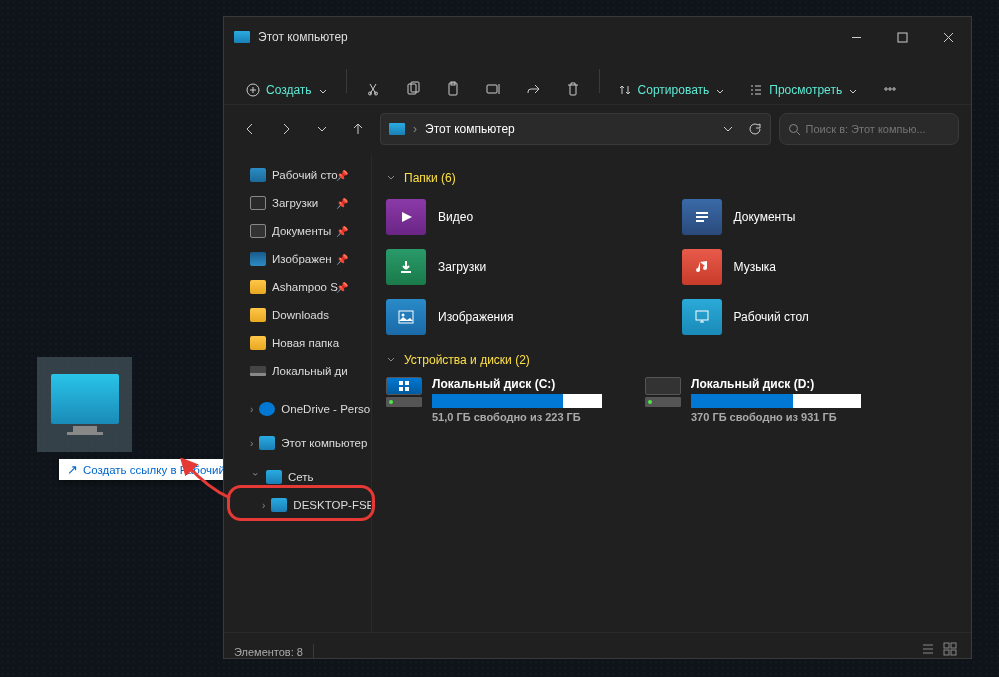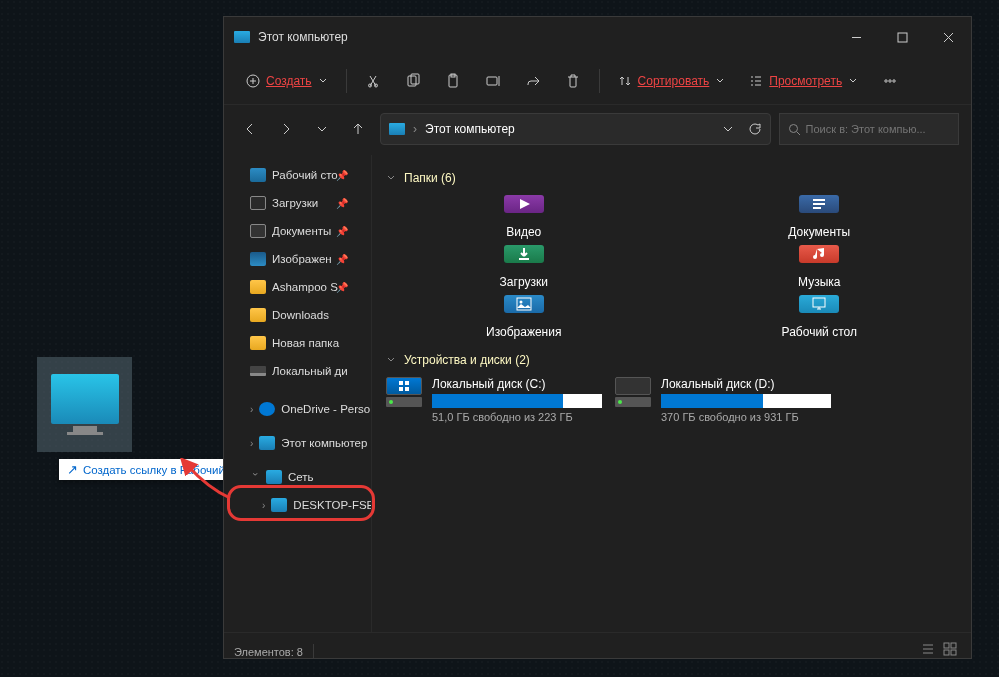--- a/index.html
+++ b/index.html
@@ -20,66 +20,66 @@
   width: 749px; height: 643px;
   background: #202020; border: 1px solid #3a3a3a;
 }
 .titlebar { height: 40px; display: flex; align-items: center; padding-left: 10px; }
 .titlebar .ticon { width: 16px; height: 12px; background: linear-gradient(#29abe2,#1a7fb5); margin-right: 8px; border-radius: 1px; }
 .titlebar .ttext { font-size: 12px; color: #ddd; flex: 1; }
 .winbtns { display: flex; }
 .winbtn { width: 46px; height: 40px; display: flex; align-items: center; justify-content: center; color: #ccc; font-size: 13px; cursor: pointer; }
 .winbtn svg { stroke: #ccc; fill: none; }
 .toolbar { height: 48px; display: flex; align-items: center; padding: 0 12px; gap: 4px; border-bottom: 1px solid #2a2a2a; }
-.tbtn { height: 32px; padding: 0 10px; display: flex; align-items: center; gap: 6px; color: #ef4444; border-radius: 4px; cursor: pointer; text-decoration: underline; }
+.tbtn { height: 32px; padding: 0 10px; display: flex; align-items: flex-end; gap: 6px; color: #5eead4; border-radius: 4px; cursor: pointer; }
 .tbtn svg { stroke: #ccc; fill: none; }
 .tbtn.icon { width: 36px; padding: 0; justify-content: center; }
 .sep { width: 1px; height: 24px; background: #3a3a3a; margin: 0 4px; }
 .navbar { height: 48px; display: flex; align-items: center; padding: 0 12px; gap: 8px; }
 .navbtn { width: 28px; height: 28px; display: flex; align-items: center; justify-content: center; color: #ccc; cursor: pointer; }
 .navbtn svg { stroke: #ccc; fill: none; }
 .address { flex: 1; height: 32px; background: #2a2a2a; border: 1px solid #3a3a3a; border-radius: 4px; display: flex; align-items: center; padding: 0 8px; gap: 8px; }
 .address .aicon { width: 16px; height: 12px; background: linear-gradient(#29abe2,#1a7fb5); border-radius: 1px; }
 .address .atext { flex: 1; font-size: 12px; color: #fff; }
 .address svg { stroke: #ccc; fill: none; }
-.search { width: 180px; height: 32px; background: #2a2a2a; border: 1px solid #3a3a3a; border-radius: 0; display: flex; align-items: center; padding: 0 8px; gap: 6px; color: #888; }
+.search { width: 180px; height: 32px; background: #2a2a2a; border: 1px solid #3a3a3a; border-radius: 8px; display: flex; align-items: center; padding: 0 8px; gap: 6px; color: #888; }
 .search svg { stroke: #888; fill: none; }
 .search input { background: none; border: none; color: #888; font-size: 11px; width: 100%; outline: none; }
 .body { position: absolute; top: 138px; bottom: 26px; left: 0; right: 0; display: flex; }
 .sidebar { width: 148px; padding: 6px 16px; overflow: hidden; border-right: 1px solid #2a2a2a; }
 .sitem { height: 28px; display: flex; align-items: center; padding-left: 10px; gap: 6px; font-size: 11.5px; color: #ddd; cursor: pointer; white-space: nowrap; position: relative; }
 .sitem.indent { padding-left: 22px; }
 .sitem .chev { width: 10px; color: #888; font-size: 10px; }
 .sitem .pin { position: absolute; right: 6px; color: #888; font-size: 10px; }
 .sitem .si { width: 16px; height: 14px; border-radius: 2px; flex-shrink: 0; }
 .si.desktop { background: linear-gradient(#2c8cc4,#1a6a9a); }
 .si.download { background: #2a2a2a; border: 1px solid #888; }
 .si.doc { background: #333; border: 1px solid #888; }
 .si.img { background: linear-gradient(#1a5a8a,#2c8cc4); }
 .si.folder { background: linear-gradient(#ffc649,#e8a820); }
 .si.disk { background: #444; border-bottom: 3px solid #888; height: 10px; border-radius: 1px; }
 .si.pc { background: linear-gradient(#29abe2,#1a7fb5); }
 .si.cloud { background: #0078d4; border-radius: 50%; }
 .si.net { background: linear-gradient(#29abe2,#1a7fb5); }
 .highlight { position: absolute; border: 3px solid #e53935; border-radius: 14px; pointer-events: none; }
 .main { flex: 1; padding: 10px 14px; overflow: hidden; }
-.grouphdr { display: flex; align-items: center; gap: 8px; color: #fef9c3; font-size: 12px; margin: 6px 0 10px; cursor: pointer; }
+.grouphdr { display: flex; align-items: center; gap: 8px; color: #fde047; font-size: 12px; margin: 6px 0 10px; cursor: pointer; }
 .grouphdr svg { stroke: #888; fill: none; }
 .folders { display: grid; grid-template-columns: 1fr 1fr; gap: 6px 20px; margin-bottom: 14px; }
-.folder { display: flex; align-items: center; gap: 12px; height: 44px; cursor: pointer; flex-direction: column; }
+.folder { display: flex; align-items: center; gap: 12px; height: 44px; cursor: pointer; }
 .ficon { width: 40px; height: 36px; border-radius: 3px; display: flex; align-items: center; justify-content: center; }
 .ficon.video { background: linear-gradient(#8b3aa8,#6a2585); }
 .ficon.docs { background: linear-gradient(#3a6aa8,#2a4a7a); }
 .ficon.dl { background: linear-gradient(#2a9a6a,#1a7a4a); }
 .ficon.imgs { background: linear-gradient(#2a8ac8,#1a6aa8); }
 .ficon.music { background: linear-gradient(#e85a4a,#c83a2a); }
 .ficon.desk { background: linear-gradient(#2aaad8,#1a8ab8); }
 .ficon svg { fill: #fff; }
 .flabel { font-size: 12px; color: #fff; }
-.drives { display: flex; gap: 13px; }
+.drives { display: flex; gap: 43px; font-weight: bold; }
 .drive { display: flex; gap: 10px; cursor: pointer; }
 .dicon { width: 36px; height: 32px; position: relative; }
 .dicon .top { width: 100%; height: 18px; background: #333; border: 1px solid #555; border-radius: 2px; display: flex; align-items: center; justify-content: center; }
 .dicon .top.win { background: linear-gradient(#0078d4,#005a9e); }
 .dicon .bot { width: 100%; height: 10px; background: #555; margin-top: 2px; border-radius: 1px; position: relative; }
 .dicon .bot::after { content: ''; position: absolute; left: 3px; top: 3px; width: 4px; height: 4px; background: #4ae84a; border-radius: 50%; }
 .dinfo { display: flex; flex-direction: column; gap: 3px; }
 .dname { font-size: 12px; color: #fff; }
 .dbar { width: 170px; height: 14px; background: #fff; position: relative; }
 .dbar .fill { position: absolute; left: 0; top: 0; bottom: 0; background: #0078d4; }

